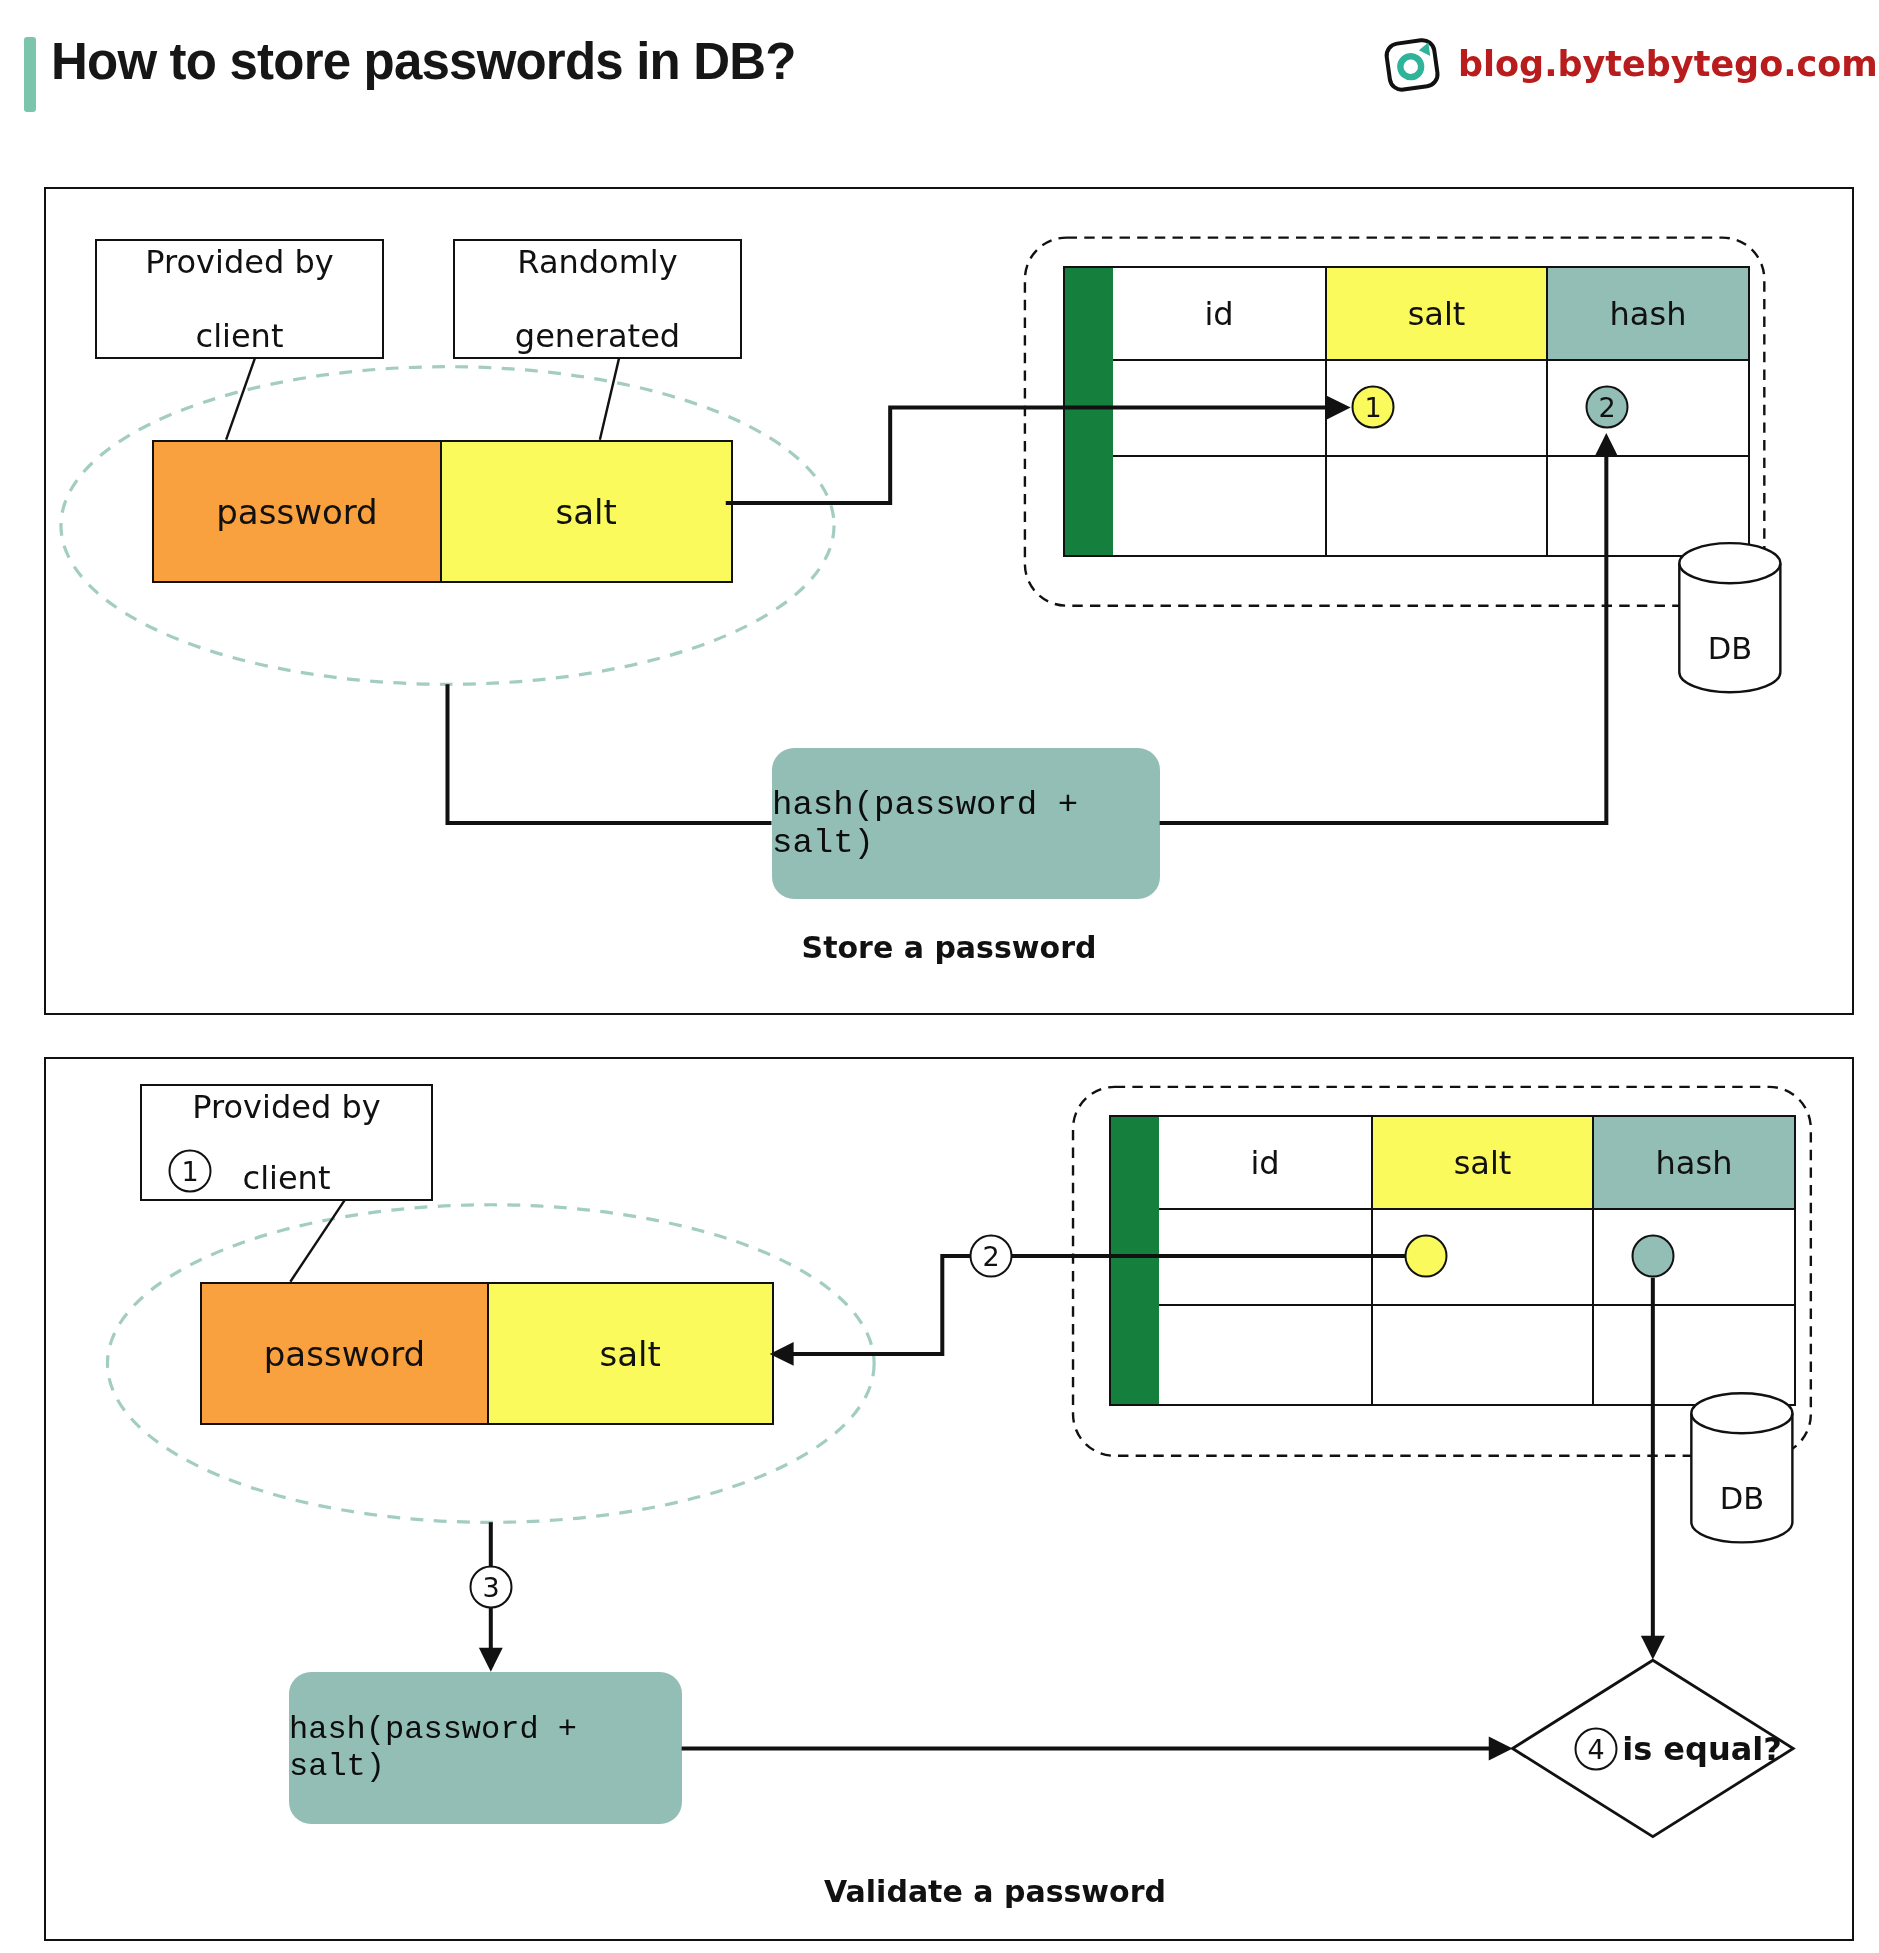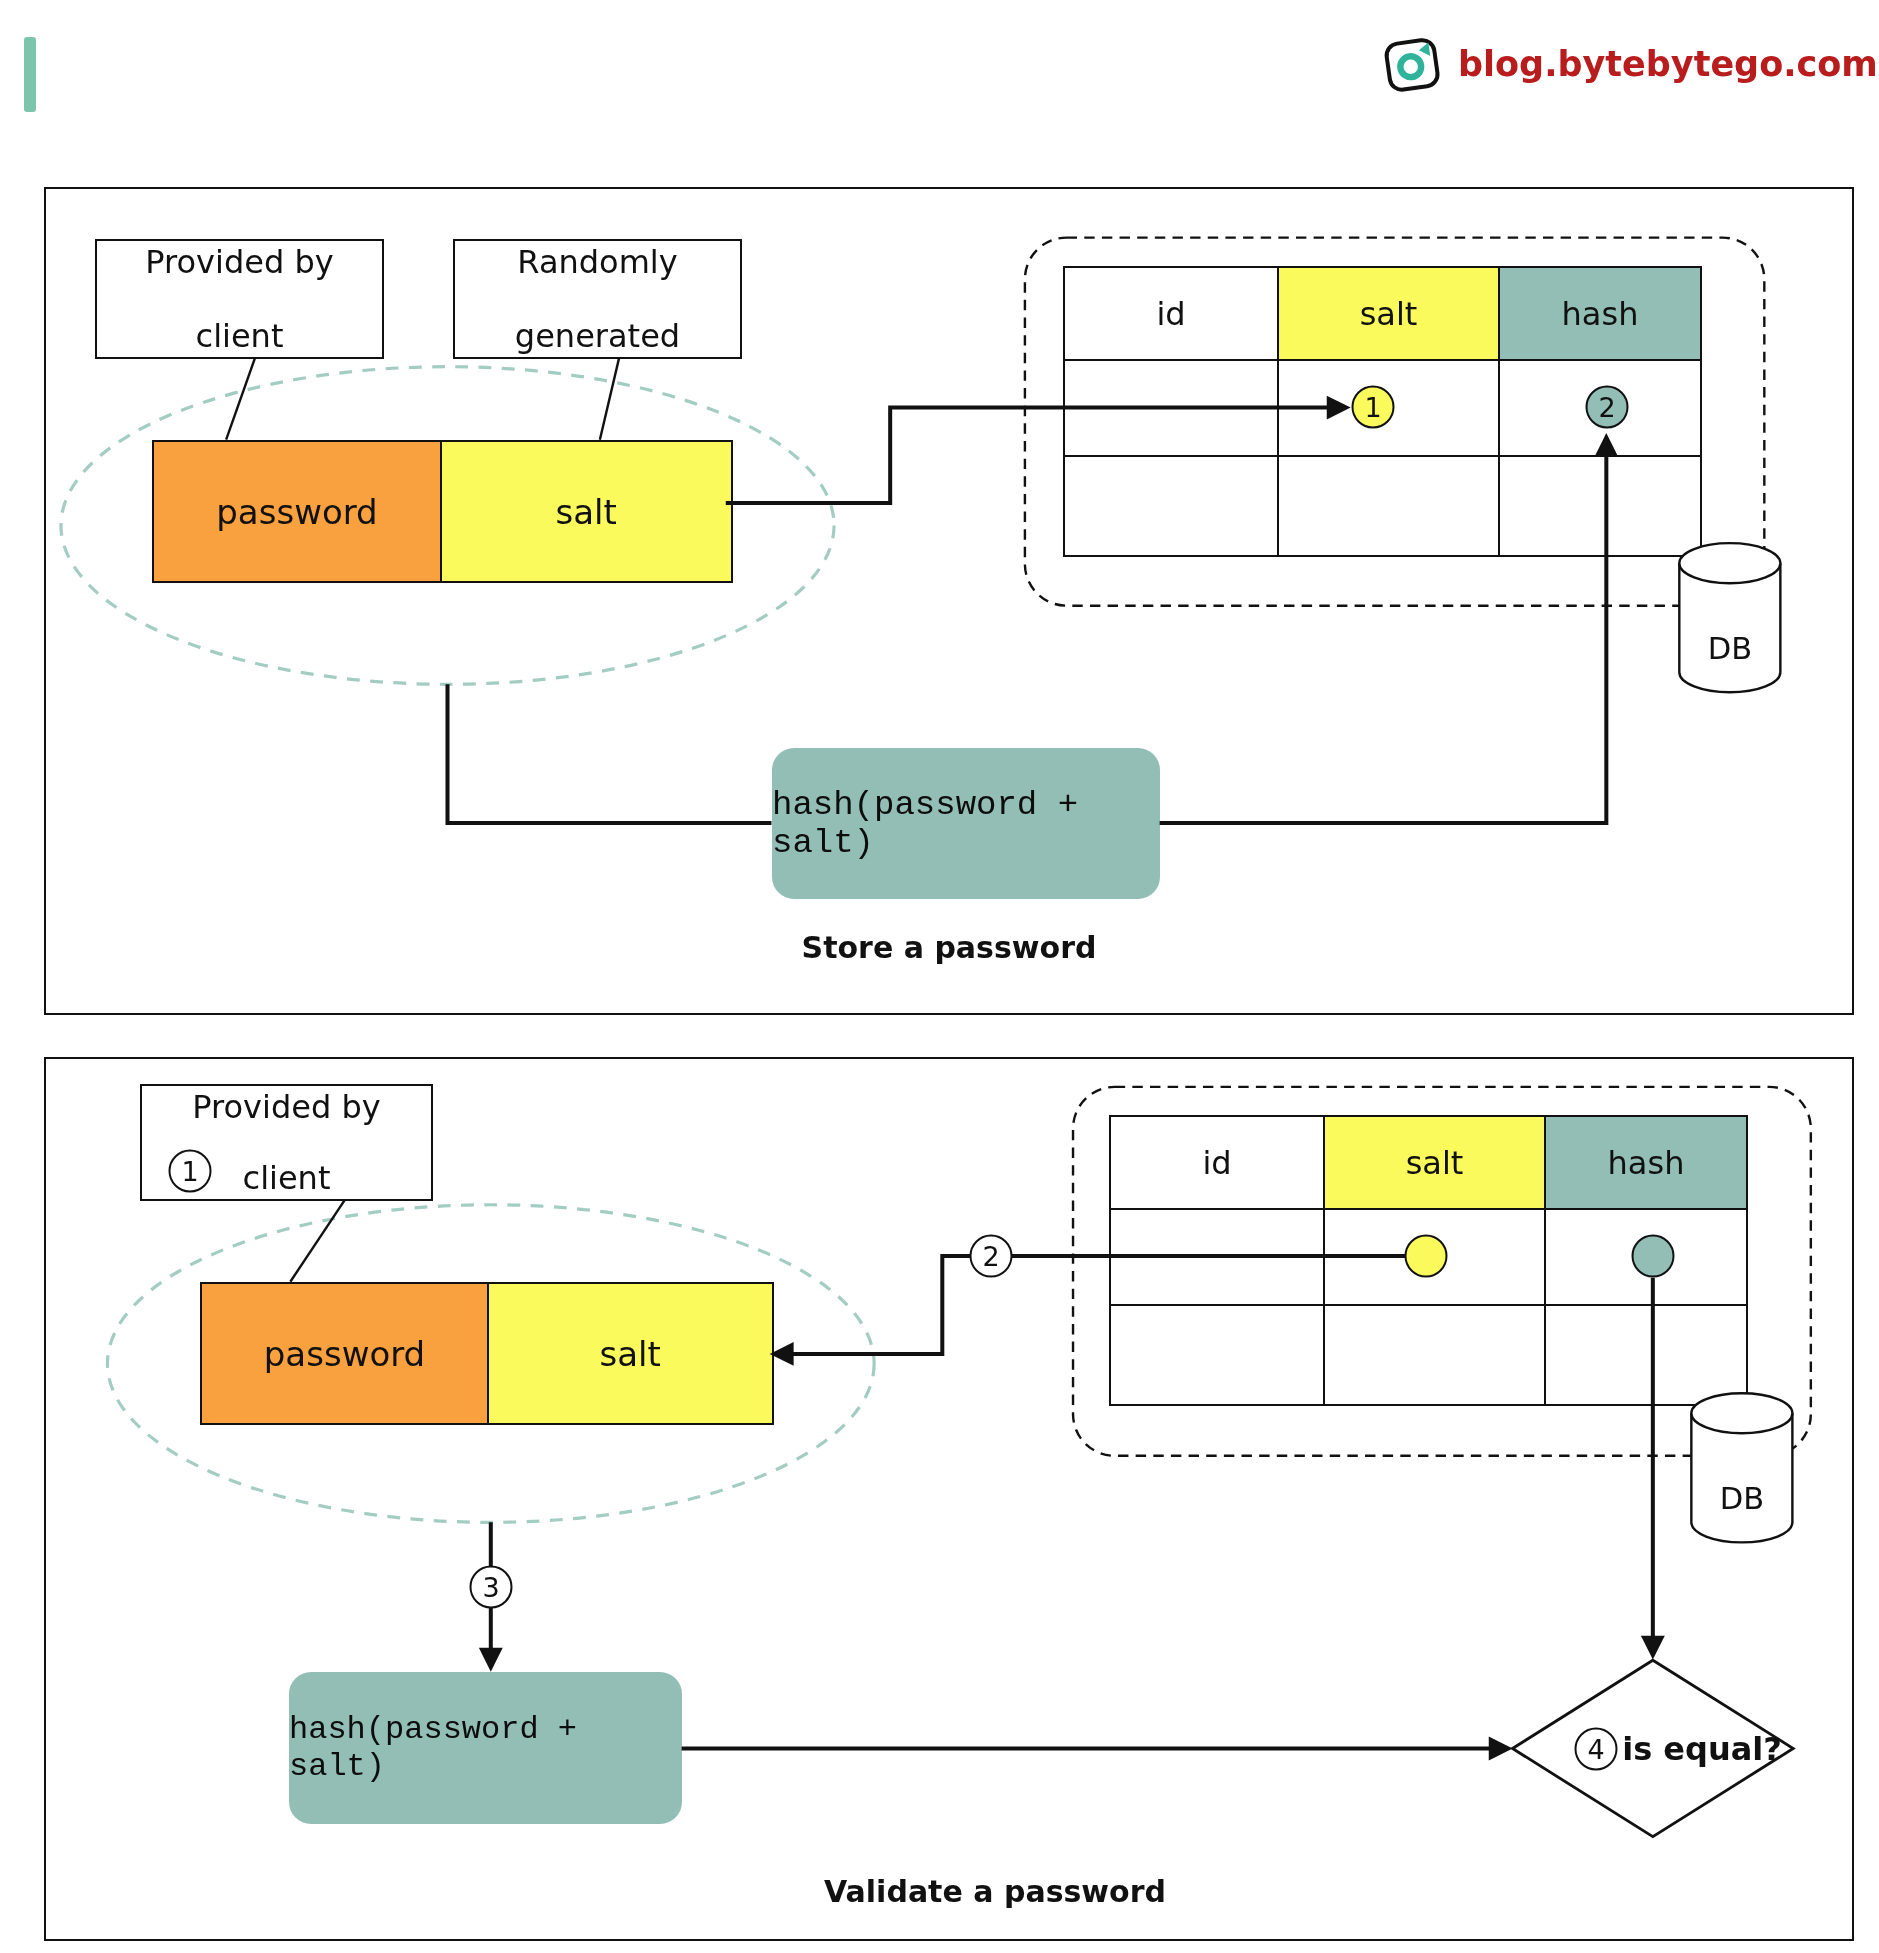--- a/index.html
+++ b/index.html
@@ -24,21 +24,21 @@
     font-size:32px; line-height:42px; text-align:center; box-sizing:border-box; }
   .pair { position:absolute; display:flex; z-index:2;padding-left:9px; }
   .pbox { height:143px; border:2.4px solid #111; box-sizing:border-box;
     display:flex; align-items:center; justify-content:center; font-size:34px; }
   .pbox.password { background:#F9A03F; }
   .pbox.salt { background:#FBFA5C; margin-left:-2.4px; }
   .hashbox { position:absolute; background:#92BEB5; border-radius:22px; z-index:2;
     display:flex; align-items:center; justify-content:center; font-size:34px; color:#0d0d0d;font-family:Liberation Mono, monospace; }
   .caption { position:absolute; z-index:2; font-weight:bold; font-size:30px; text-align:center; }
   
-  .dbtable { position:absolute; border:2.4px solid #111; background:#15803d; z-index:2; }
+  .dbtable { position:absolute; border:2.4px solid #111; background:#15803d; z-index:2;padding-left:48px; }
   .trow { display:flex; }
   .cell { box-sizing:border-box; border-right:2.4px solid #111; border-bottom:2.4px solid #111;
     display:flex; align-items:center; justify-content:center; font-size:32px; background:#fff; }
   .cell:last-child { border-right:none; }
   .trow:last-child .cell { border-bottom:none; }
   .cell.c0 { width:214px; } .cell.c1 { width:221px; } .cell.c2 { width:200px; }
   .trow.hd .cell { height:93px; }
   .trow.r1 .cell { height:96px; }
   .trow.r2 .cell { height:98px; }
   .cell.salt-h { background:#FBFA5C; }
@@ -52,20 +52,21 @@
   .badge.teal { background:#92BEB5; }
   .db-label { position:absolute; z-index:4; font-size:30.5px; transform:translate(-50%,-50%); }
   .iseq { position:absolute; z-index:4; font-size:32px; text-align:center;font-weight:bold; }
 </style>
 </head>
 <body>
 
 <div class="page">
 
   <div class="accent-bar"></div>
+  <h1 class="title">How to store passwords in DB?</h1>
   <div class="brand">
     <svg width="64" height="64" viewBox="0 0 80 80">
       <g transform="rotate(-8 40 42)">
         <rect x="9" y="12" width="60" height="58" rx="15" fill="#fff" stroke="#111" stroke-width="5"></rect>
         <circle cx="37" cy="43" r="13" fill="none" stroke="#2FB39B" stroke-width="8"></circle>
         <path d="M50 24 l13 -8 v17 z" fill="#2FB39B"></path>
       </g>
     </svg>
     <span class="site">blog.bytebytego.com</span>
   </div>

